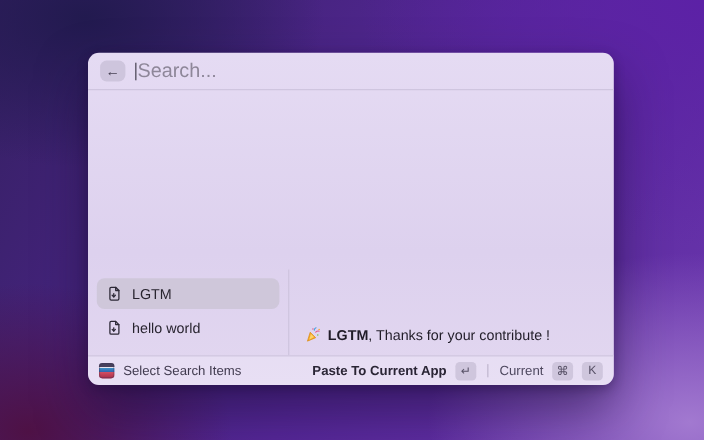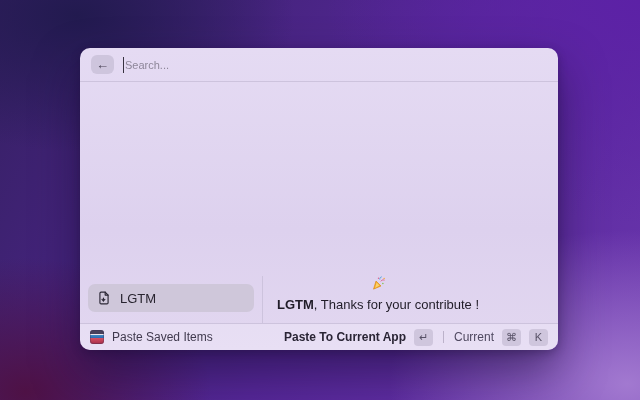--- a/index.html
+++ b/index.html
@@ -24,33 +24,33 @@
   }
 
   
   .header { height:34px; flex:0 0 34px; display:flex; align-items:center;
             padding:0 11px; gap:9px; border-bottom:1px solid #cdc3dd; }
   .back-btn { width:23px; height:19px; border-radius:6px; background:#cec5dd;
               color:#453f52; font-size:13px; line-height:1;
               display:flex; align-items:center; justify-content:center; cursor:default; }
   .search-wrap { display:flex; align-items:center; flex:1; }
   .caret { width:1px; height:16px; background:#36313f; margin-right:1px; }
-  .search-placeholder { font-size:11px; color:#8e8799; }
+  .search-placeholder { font-size:18px; color:#8e8799; }
 
   
   .body { flex:1; display:flex; min-height:0;align-items:flex-end; }
   .sidebar { width:183px; flex:0 0 183px; padding:8px; border-right:1px solid #cdc3dd; }
   .item { height:28px; display:flex; align-items:center; gap:9px; padding:0 9px;
           border-radius:7px; margin-bottom:3px; cursor:default; }
   .item.selected { background:#cfc7da; }
   .item-label { font-size:13px; color:#28242f; }
   .item-icon { display:flex; color:#2c2836; }
 
   .detail { flex:1; padding:11px 14px; display:flex; align-items:flex-start; }
-  .detail-line { font-size:13px; color:#201c28; display:flex; align-items:center; gap:6px;flex-direction:column; }
+  .detail-line { font-size:13px; color:#201c28; display:flex; align-items:center; gap:6px; }
   .detail-bold { font-weight:bold; }
   .emoji { display:inline-flex; }
 
   
   .footer { height:27px; flex:0 0 27px; border-top:1px solid #cdc3dd;
             display:flex; align-items:center; padding:0 10px; gap:8px;
             background:rgba(250,247,255,.25); }
   .app-icon { width:14px; height:14px; border-radius:3px; flex:0 0 14px;
               background:linear-gradient(180deg,#47405c 0%,#47405c 28%,#e8e4ee 28%,#e8e4ee 34%,
                          #3e8ec4 34%,#2f64b0 58%,#d44f63 58%,#a62c49 100%);
@@ -86,20 +86,31 @@
         <span class="item-icon">
           <svg width="14" height="14" viewBox="0 0 24 24" fill="none" stroke="currentColor" stroke-width="2" stroke-linecap="round" stroke-linejoin="round">
             <path d="M14 2H7a2 2 0 0 0-2 2v16a2 2 0 0 0 2 2h10a2 2 0 0 0 2-2V7z"></path>
             <path d="M14 2v5h5"></path>
             <path d="M11 12v5"></path>
               <path d="M8.5 14.5 11 17l2.5-2.5"></path>
           </svg>
         </span>
         <span class="item-label">LGTM</span>
       </div>
+      <div class="item">
+        <span class="item-icon">
+          <svg width="14" height="14" viewBox="0 0 24 24" fill="none" stroke="currentColor" stroke-width="2" stroke-linecap="round" stroke-linejoin="round">
+            <path d="M14 2H7a2 2 0 0 0-2 2v16a2 2 0 0 0 2 2h10a2 2 0 0 0 2-2V7z"></path>
+            <path d="M14 2v5h5"></path>
+            <path d="M11 12v5"></path>
+              <path d="M8.5 14.5 11 17l2.5-2.5"></path>
+          </svg>
+        </span>
+        <span class="item-label">hello world</span>
+      </div>
     </div>
 
     <div class="detail">
       <div class="detail-line">
         <span class="emoji">
           <svg width="15" height="15" viewBox="0 0 24 24">
             <path d="M4 21 8 8l8 8z" fill="#f5a623" stroke="#d98a12" stroke-width="1"></path>
             <path d="M6.5 19 9 10.5 13.5 15z" fill="#fbd36b"></path>
             <path d="M16 8c2-2 3-2 5-1.5" stroke="#e05d8a" stroke-width="1.6" fill="none" stroke-linecap="round"></path>
             <path d="M14 5c0-2 1-3 2.5-3.5" stroke="#4aa3e0" stroke-width="1.6" fill="none" stroke-linecap="round"></path>
@@ -110,21 +121,21 @@
         </span>
         <span>
           <span class="detail-bold">LGTM</span><span>, Thanks for your contribute !</span>
         </span>
       </div>
     </div>
   </div>
 
   <div class="footer">
     <span class="app-icon"></span>
-    <span class="footer-label">Paste Saved Items</span>
+    <span class="footer-label">Select Search Items</span>
     <span class="footer-spacer"></span>
 
     <span class="primary-label">Paste To Current App</span>
     <span class="key">↵</span>
 
     <span class="vsep"></span>
 
     <span class="actions-label">Current</span>
     <span class="key">⌘</span>
     <span class="key">K</span>

